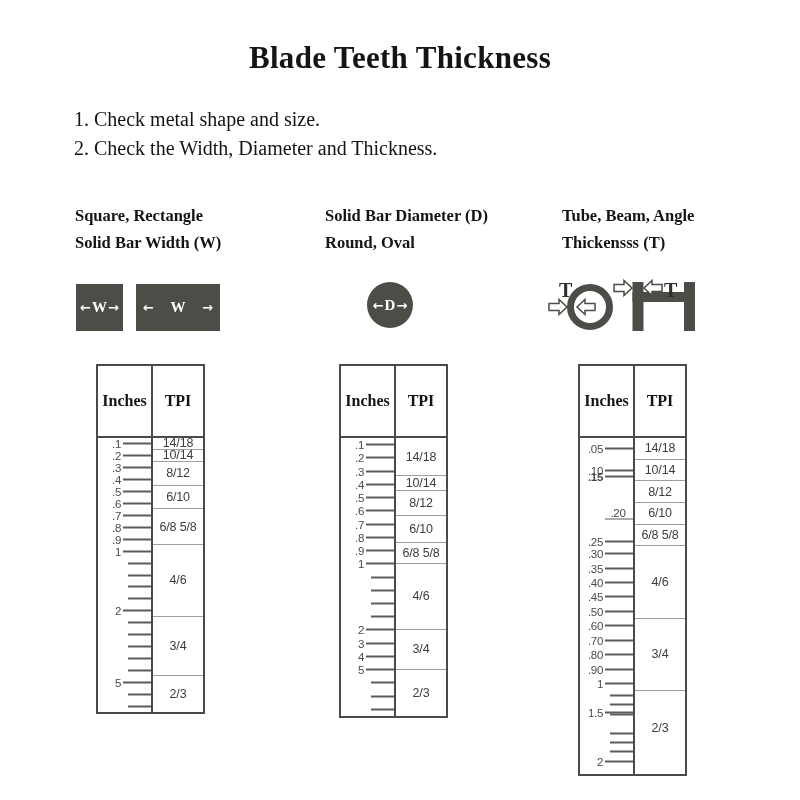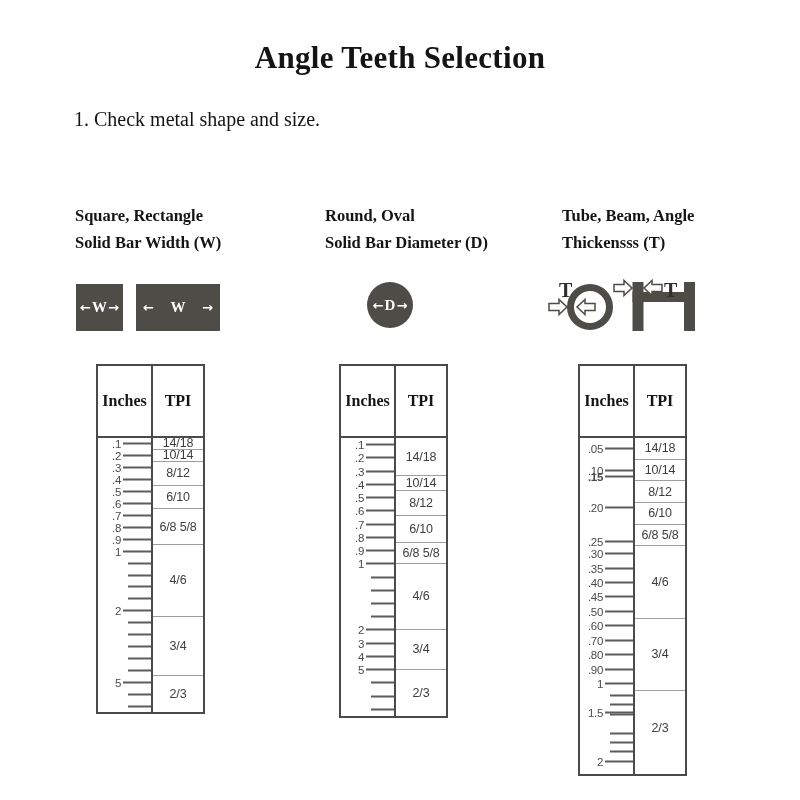--- a/index.html
+++ b/index.html
@@ -57,33 +57,34 @@
   .band{
     position:absolute;left:0;right:0;display:flex;align-items:center;justify-content:center;
     font-family:"Liberation Sans",sans-serif;font-size:12.5px;color:#3d3d3d;
     border-bottom:1.5px solid #9e9e9e;box-sizing:border-box;letter-spacing:-.2px;white-space:pre;
   }
   .band.last{border-bottom:none;}
 </style>
 </head>
 <body>
 
-<h1 class="title">Angle Teeth Selection</h1>
+<h1 class="title">Blade Teeth Thickness</h1>
 
 <div class="instructions">
   <div>1. Check metal shape and size.</div>
+  <div>2. Check the Width, Diameter and Thickness.</div>
 </div>
 
 <div class="col-head" id="colhead-w">
   <div>Square, Rectangle</div>
   <div>Solid Bar Width (W)</div>
 </div>
 <div class="col-head" id="colhead-d">
+  <div>Solid Bar Diameter (D)</div>
   <div>Round, Oval</div>
-  <div>Solid Bar Diameter (D)</div>
 </div>
 <div class="col-head" id="colhead-t">
   <div>Tube, Beam, Angle</div>
   <div>Thickensss (T)</div>
 </div>
 
 <div class="shape-box" id="icon-square">
   <span class="arr">←</span>
   <span class="dim">W</span>
   <span class="arr">→</span>
@@ -325,21 +326,21 @@
           <span class="tick-line"></span>
         </div>
         <div class="tick" style="top: 32.511px;">
           <span class="tick-label">.10</span>
           <span class="tick-line"></span>
         </div>
         <div class="tick" style="top: 38px; font-weight: bold;">
           <span class="tick-label">.15</span>
           <span class="tick-line"></span>
         </div>
-        <div class="tick" style="top: 69px;">
+        <div class="tick" style="top: 75px; flex-direction: column;">
           <span class="tick-label">.20</span>
           <span class="tick-line"></span>
         </div>
         <div class="tick" style="top: 103px;">
           <span class="tick-label">.25</span>
           <span class="tick-line"></span>
         </div>
         <div class="tick" style="top: 115.595px;">
           <span class="tick-label">.30</span>
           <span class="tick-line"></span>

